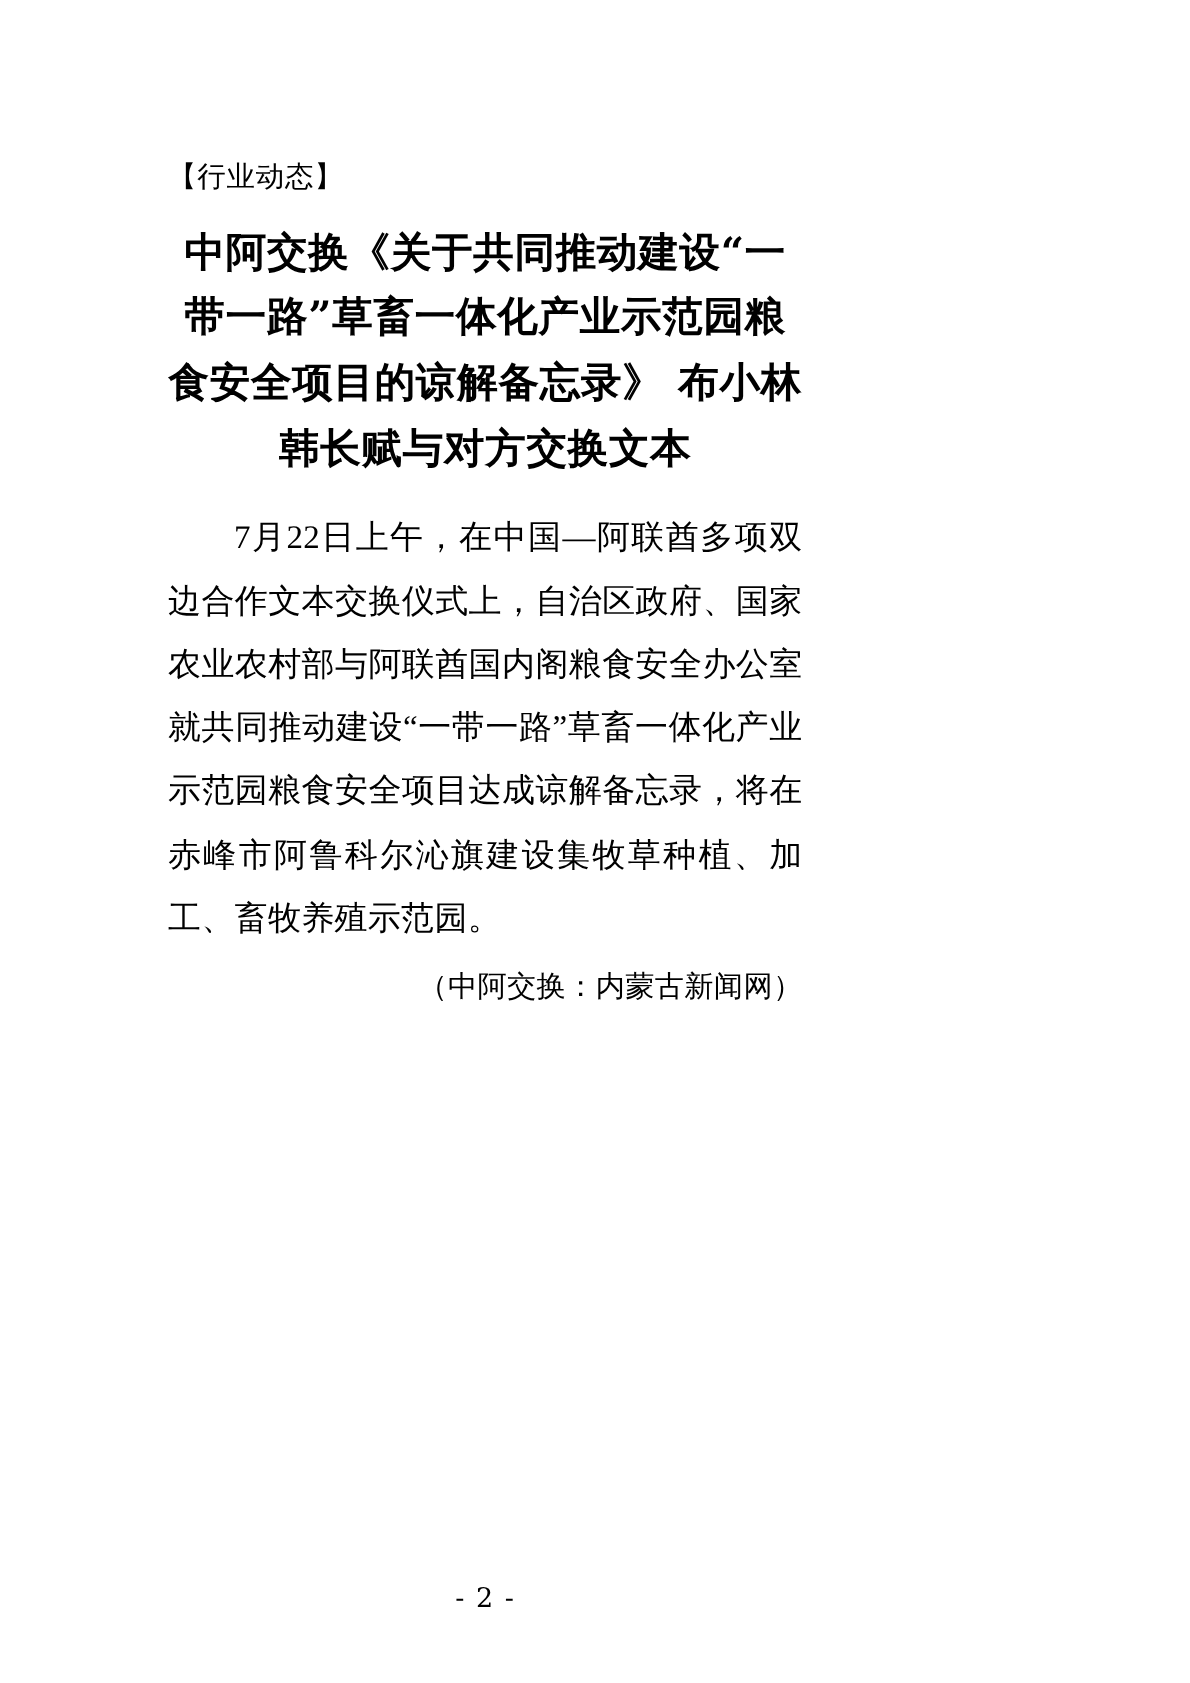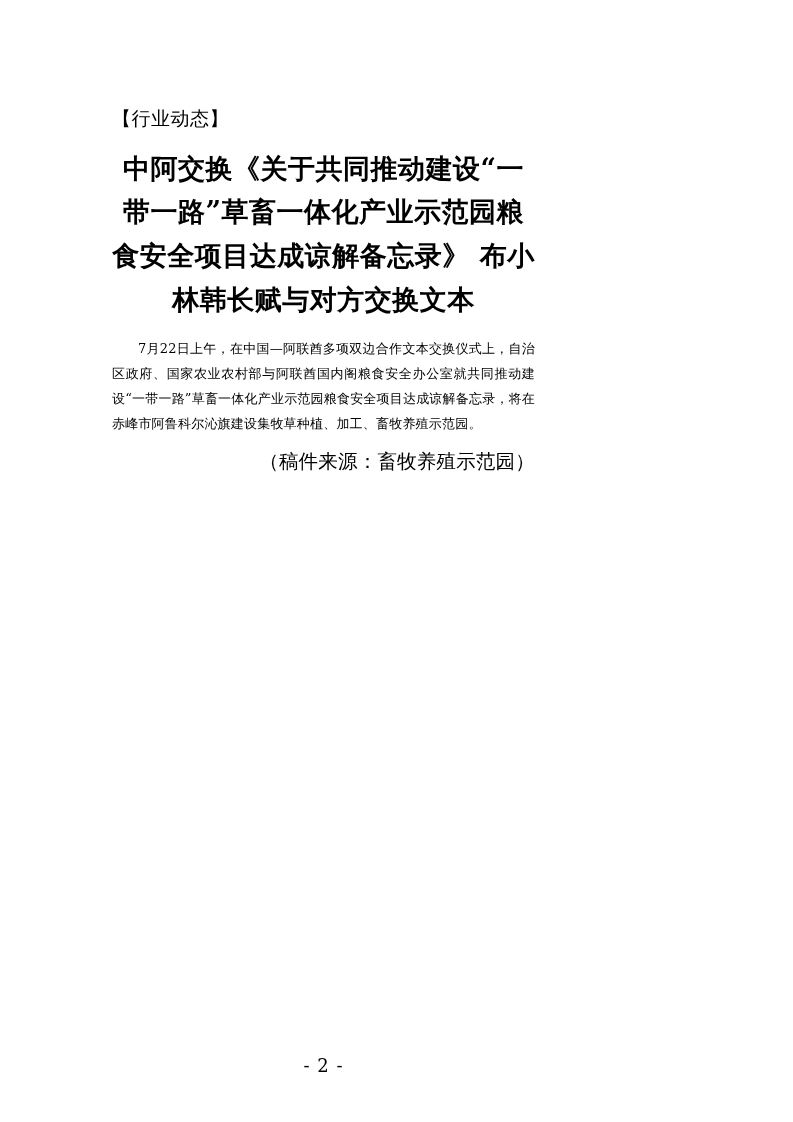--- a/index.html
+++ b/index.html
@@ -34,28 +34,29 @@
   .doc-title {
     font-size: 27px;
     font-weight: 700;
     line-height: 1.62;
     text-align: center;
     margin: 0 0 16px 0;
     letter-spacing: 0.5px;
     word-break: break-all;
   }
   .body-para {
-    font-size: 13px;
+    font-size: 22px;
     line-height: 1.92;
     text-align: justify;
     text-justify: inter-ideograph;
     margin: 0 0 2px 0;
     text-indent: 2em;
     word-break: break-all;
     letter-spacing: 0.2px;
+    font-family: Liberation Serif, serif;
   }
   .source {
     font-size: 19.5px;
     line-height: 1.92;
     text-align: right;
     margin: 6px 0 0 0;
     letter-spacing: 0.2px;
   }
   .page-number {
     position: absolute;
@@ -67,21 +68,21 @@
     letter-spacing: 1px;
   }
 </style>
 </head>
 <body>
 
 <div class="page">
 
   <p class="kicker">【行业动态】</p>
 
-  <h1 class="doc-title">中阿交换《关于共同推动建设“一带一路”草畜一体化产业示范园粮食安全项目达成谅解备忘录》 布小林韩长赋与对方交换文本</h1>
+  <h1 class="doc-title">中阿交换《关于共同推动建设“一带一路”草畜一体化产业示范园粮食安全项目的谅解备忘录》 布小林韩长赋与对方交换文本</h1>
 
   <p class="body-para">7月22日上午，在中国—阿联酋多项双边合作文本交换仪式上，自治区政府、国家农业农村部与阿联酋国内阁粮食安全办公室就共同推动建设“一带一路”草畜一体化产业示范园粮食安全项目达成谅解备忘录，将在赤峰市阿鲁科尔沁旗建设集牧草种植、加工、畜牧养殖示范园。</p>
 
 
-  <p class="source">（稿件来源：畜牧养殖示范园）</p>
+  <p class="source">（中阿交换：内蒙古新闻网）</p>
 
   <div class="page-number">- 2 -</div>
 </div>
 
 </body></html>

